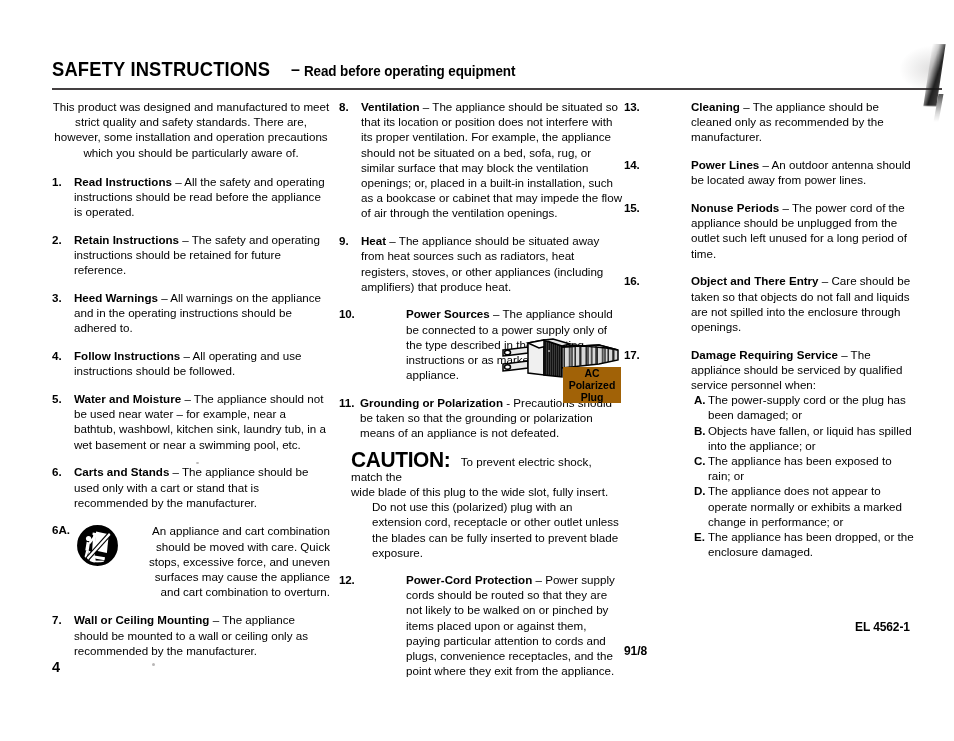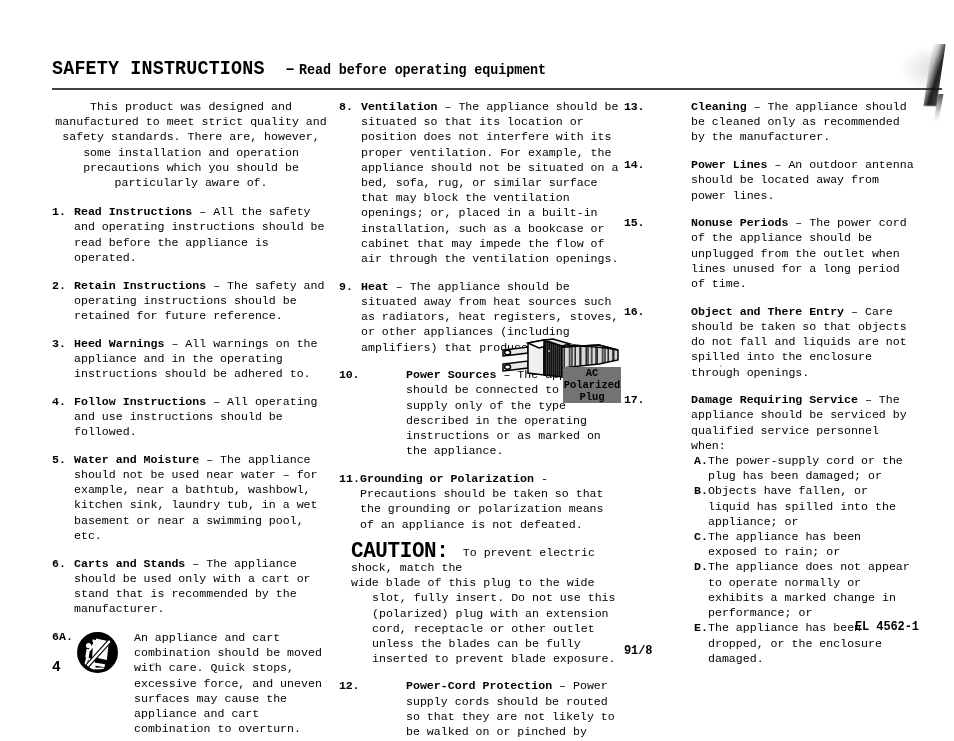--- a/index.html
+++ b/index.html
@@ -16,21 +16,20 @@
     color: #000000;
     overflow: hidden;
   }
 
   .page {
     position: absolute;
     left: 0; top: 0;
     width: 954px;
     height: 741px;
     background: #fff;
-    font-family: Liberation Mono, monospace;
   }
 
   
   .header {
     position: absolute;
     left: 52px;
     top: 58px;
     width: 850px;
     white-space: nowrap;
   }
@@ -154,21 +153,21 @@
     margin-bottom: 13px;
   }
   .cart-icon-cell {
     padding-top: 1px;
   }
   .cart-icon {
     width: 47px;
     height: 47px;
     display: block;
   }
-  .item-6a .item-body { padding-top: 1px; }
+  .item-6a .item-body { padding-top: 1px; text-align: right; }
 
   
   .item-11 {
     display: grid;
     grid-template-columns: 21px 1fr;
     margin-bottom: 9px;
   }
   .plug-figure {
     position: absolute;
     left: 160px;
@@ -179,21 +178,21 @@
   .plug-svg { display: block; width: 122px; height: 50px; }
   .plug-caption {
     position: absolute;
     left: 64px;
     top: 32px;
     width: 58px;
     text-align: center;
     font-size: 10.5px;
     font-weight: bold;
     line-height: 12px;
-    background: #737373;
+    background: #a16207;
   }
 
   
   .caution-block {
     margin: 0 0 12px 12px;
     padding-left: 0;
   }
   .caution-word {
     font-size: 22.5px;
     font-weight: bold;
@@ -456,21 +455,21 @@
         <div class="item-body"><span class="item-title">Cleaning</span><span> – The appliance should be cleaned only as recommended by the manufacturer.</span></div>
       </div>
 
       <div class="item two-digit">
         <div class="item-num">14.</div>
         <div class="item-body"><span class="item-title">Power Lines</span><span> – An outdoor antenna should be located away from power lines.</span></div>
       </div>
 
       <div class="item two-digit">
         <div class="item-num">15.</div>
-        <div class="item-body"><span class="item-title">Nonuse Periods</span><span> – The power cord of the appliance should be unplugged from the outlet when lines unused for a long period of time.</span></div>
+        <div class="item-body"><span class="item-title">Nonuse Periods</span><span> – The power cord of the appliance should be unplugged from the outlet such left unused for a long period of time.</span></div>
       </div>
 
       <div class="item two-digit">
         <div class="item-num">16.</div>
         <div class="item-body"><span class="item-title">Object and There Entry</span><span> – Care should be taken so that objects do not fall and liquids are not spilled into the enclosure through openings.</span></div>
       </div>
 
       <div class="item two-digit">
         <div class="item-num">17.</div>
         <div class="item-body">

